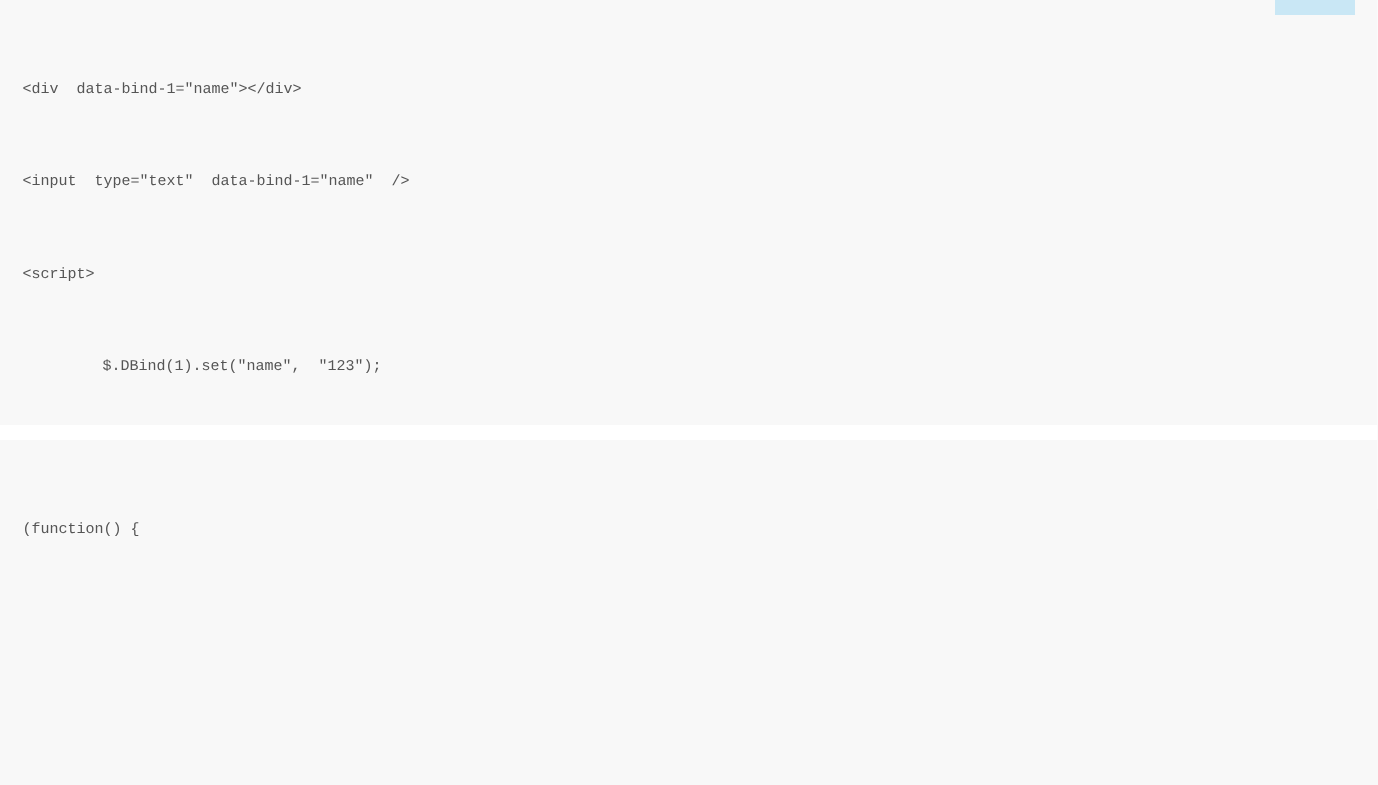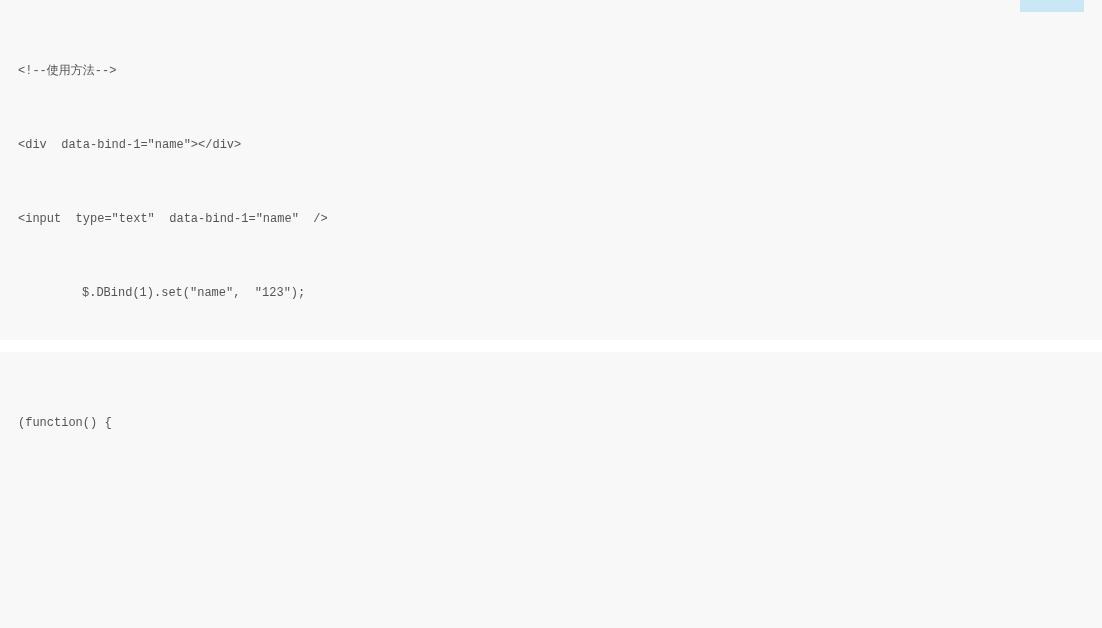--- a/index.html
+++ b/index.html
@@ -46,23 +46,23 @@
     .block2 {
       margin-top: 12px;
     }
   </style>
 </head>
 <body>
 
 <div class="top-tab"></div>
 
 <div class="code-block block1">
-  <span class="line">&lt;!--使用方法--&gt;</span>
   <span class="line">&lt;div  data-bind-1="name"&gt;&lt;/div&gt;</span>
   <span class="line">&lt;input  type="text"  data-bind-1="name"  /&gt;</span>
+  <span class="line">&lt;script&gt;</span>
   <span class="line indent1">$.DBind(1).set("name",  "123");</span>
 </div>
 
 <div class="code-block block2">
   <span class="line">(function() {</span>
   
   
   
   
   

